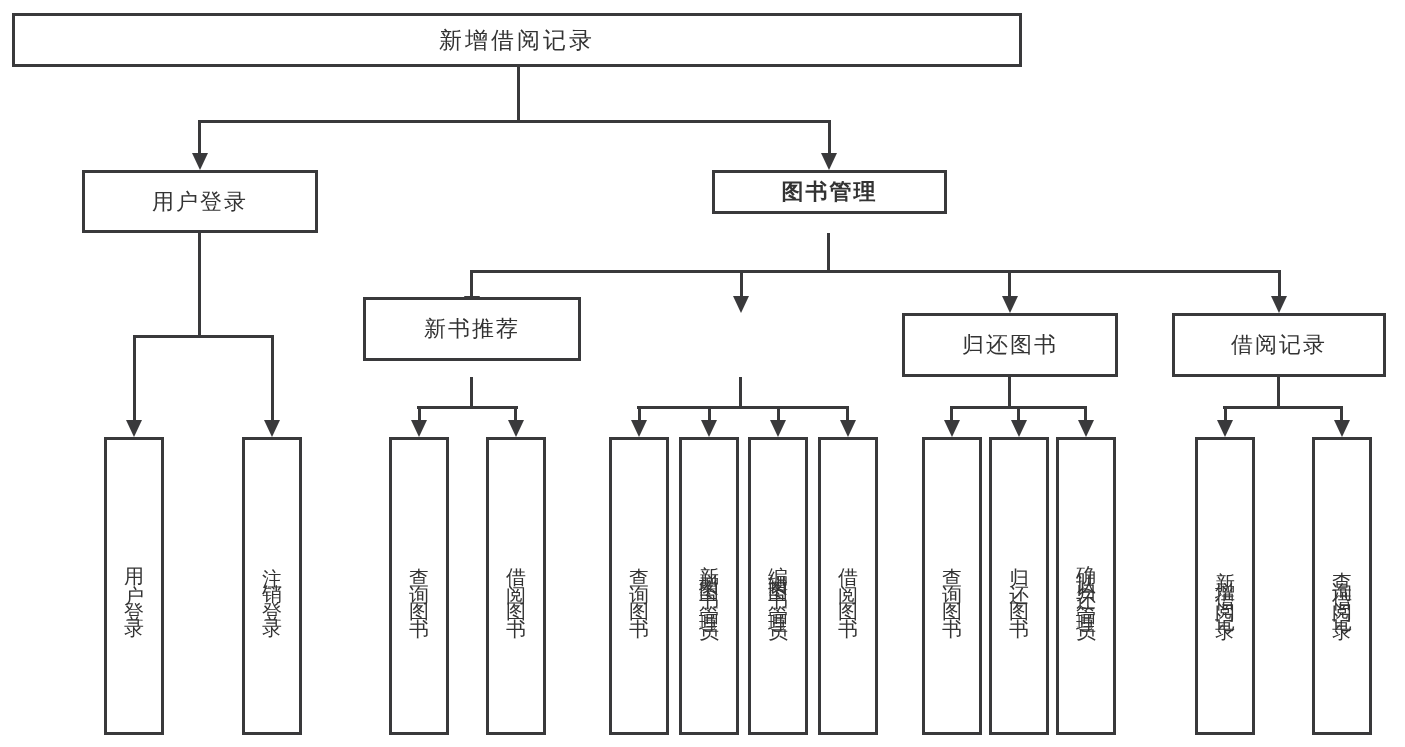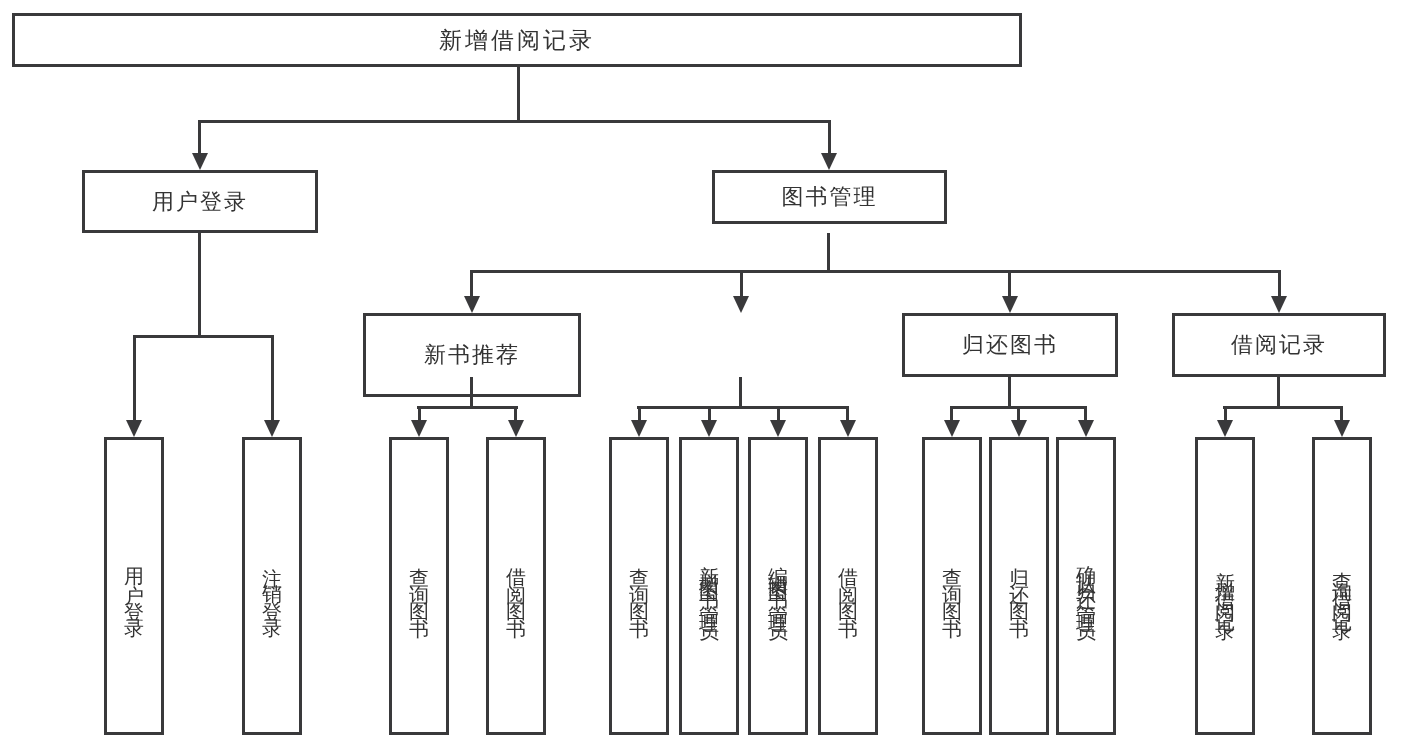--- a/index.html
+++ b/index.html
@@ -44,21 +44,21 @@
   <div class="vline" style="left:517px;top:67px;height:56px;"></div>
   <div class="hline" style="left:198px;top:120px;width:632px;"></div>
   <div class="vline" style="left:198px;top:120px;height:34px;"></div>
   <div class="arrow" style="left:192px;top:153px;"></div>
   <div class="vline" style="left:828px;top:120px;height:34px;"></div>
   <div class="arrow" style="left:821px;top:153px;"></div>
 
   <div class="box" style="left:82px;top:170px;width:236px;height:63px;">
     <span class="hlabel">用户登录</span>
   </div>
-  <div class="box" style="left:712px;top:170px;width:235px;height:54px;">
+  <div class="box" style="left:712px;top:170px;width:235px;height:44px;font-weight:bold;">
     <span class="hlabel">图书管理</span>
   </div>
 
   <div class="vline" style="left:198px;top:233px;height:105px;"></div>
   <div class="hline" style="left:133px;top:335px;width:141px;"></div>
   <div class="vline" style="left:133px;top:338px;height:83px;"></div>
   <div class="arrow" style="left:126px;top:420px;"></div>
   <div class="vline" style="left:271px;top:338px;height:83px;"></div>
   <div class="arrow" style="left:264px;top:420px;"></div>
 
@@ -66,21 +66,21 @@
   <div class="hline" style="left:470px;top:270px;width:811px;"></div>
   <div class="vline" style="left:470px;top:270px;height:27px;"></div>
   <div class="arrow" style="left:464px;top:296px;"></div>
   <div class="vline" style="left:740px;top:270px;height:27px;"></div>
   <div class="arrow" style="left:733px;top:296px;"></div>
   <div class="vline" style="left:1008px;top:270px;height:27px;"></div>
   <div class="arrow" style="left:1002px;top:296px;"></div>
   <div class="vline" style="left:1278px;top:270px;height:27px;"></div>
   <div class="arrow" style="left:1271px;top:296px;"></div>
 
-  <div class="box" style="left:363px;top:313px;width:218px;height:84px;">
+  <div class="box" style="left:363px;top:297px;width:218px;height:64px;">
     <span class="hlabel">新书推荐</span>
   </div>
   <div class="box" style="left:902px;top:313px;width:216px;height:64px;">
     <span class="hlabel">归还图书</span>
   </div>
   <div class="box" style="left:1172px;top:313px;width:214px;height:64px;">
     <span class="hlabel">借阅记录</span>
   </div>
 
   <div class="vline" style="left:470px;top:377px;height:32px;"></div>

